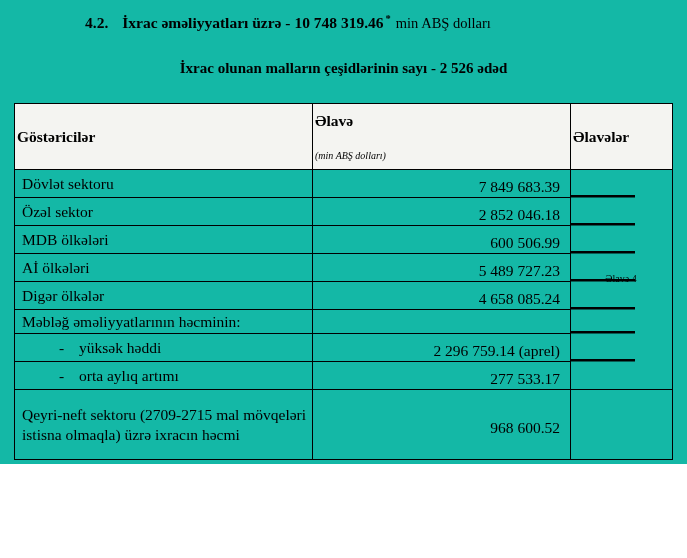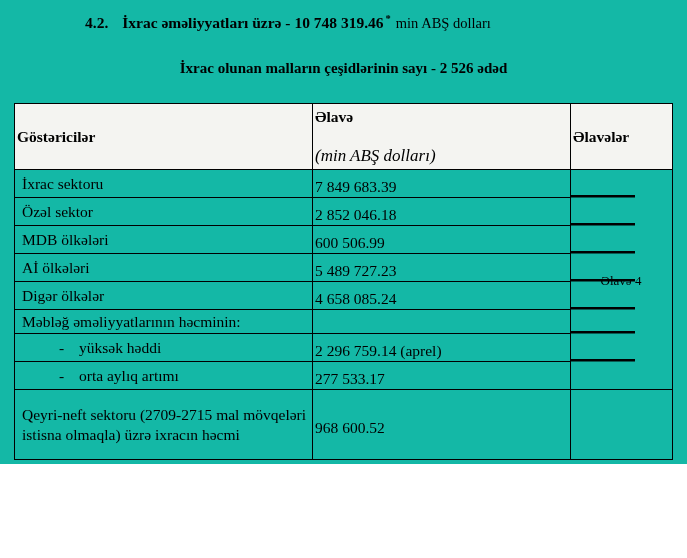--- a/index.html
+++ b/index.html
@@ -58,57 +58,57 @@
     font-weight: bold;
     text-align: left;
     vertical-align: middle;
     height: 66px;
     padding: 2px;
   }
   th .sub {
     display: block;
     font-weight: normal;
     font-style: italic;
-    font-size: 17px;
+    font-size: 10px;
     margin-top: 20px;
   }
   td { font-size: 15.5px; vertical-align: middle; }
   tr.normal td { height: 24px; }
   tr.tall3 td  { height: 70px; }
   tr.tall2 td  { height: 50px; }
   td.c1 {
     border-right: 1px solid #000;
     border-bottom: 1px solid #000;
     padding: 1px 4px 1px 7px;
     line-height: 1.25;
   }
   td.c1.indent { padding-left: 44px; }
   td.c1.indent .dash { display: inline-block; width: 20px; }
   td.c2 {
     border-right: 1px solid #000;
     border-bottom: 1px solid #000;
-    text-align: left;
+    text-align: right;
     padding: 8px 10px 1px 2px;
     margin-top: 20px;
   }
   td.c3 { border-right: 1.5px solid #000; }
   td.c3.partial {
     background-image: linear-gradient(#000, #000);
     background-size: 64px 2.5px;
     background-repeat: no-repeat;
     background-position: left bottom;
   }
   td.c3.full { border-bottom: 1px solid #000; }
 
   .annex-label {
     position: absolute;
     left: 557px;
     width: 100px;
     text-align: center;
-    font-size: 13px;
+    font-size: 10px;
   }
   .annex-label.a4 { top: 170px; }
   .annex-label.a1 { top: 263px; }
 </style>
 </head>
 <body>
 
 <div class="page">
 
   <div class="title">
@@ -129,21 +129,21 @@
           <th>Göstəricilər</th>
           <th>
             <span>Əlavə</span>
             <span class="sub">(min ABŞ dolları)</span>
           </th>
           <th>Əlavələr</th>
         </tr>
       </thead>
       <tbody>
           <tr class="normal">
-            <td class="c1">İxrac sektoru</td>
+            <td class="c1">Dövlət sektoru</td>
             <td class="c2">7 849 683.39</td>
             <td class="c3 partial"></td>
           </tr>
           <tr class="normal">
             <td class="c1">Özəl sektor</td>
             <td class="c2">2 852 046.18</td>
             <td class="c3 partial"></td>
           </tr>
           <tr class="normal">
             <td class="c1">MDB ölkələri</td>

